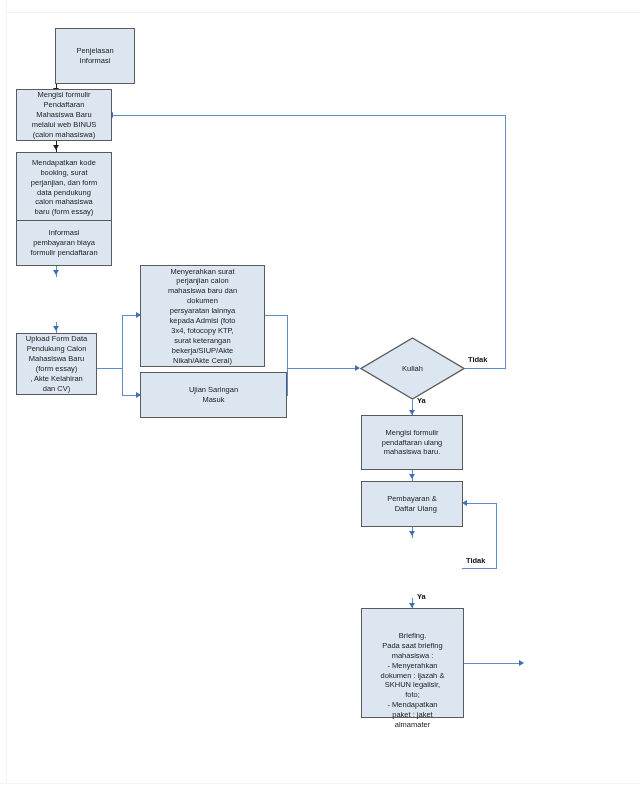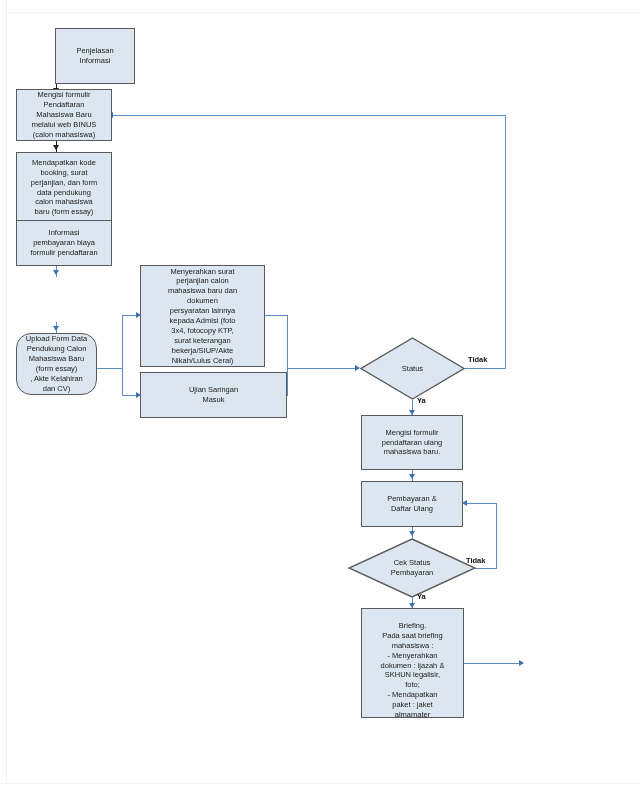--- a/index.html
+++ b/index.html
@@ -208,64 +208,57 @@
 perjanjian, dan form
 data pendukung
 calon mahasiswa
 baru (form essay)</div>
 
   <div class="node" style="left:16px; top:220px; width:96px; height:46px;">Informasi
 pembayaran biaya
 formulir pendaftaran</div>
 
 
-  <div class="node" style="left:16px; top:333px; width:81px; height:62px;border-radius:15px;">Upload Form Data
+  <div class="node" style="left:16px; top:333px; width:81px; height:62px;">Upload Form Data
 Pendukung Calon
 Mahasiswa Baru
 (form essay)
 , Akte Kelahiran
 dan CV)</div>
 
   <div class="node" style="left:140px; top:265px; width:125px; height:102px;">Menyerahkan surat
 perjanjian calon
 mahasiswa baru dan
 dokumen
 persyaratan lainnya
 kepada Admisi (foto
 3x4, fotocopy KTP,
 surat keterangan
 bekerja/SIUP/Akte
-Nikah/Lulus Cerai)</div>
+Nikah/Akte Cerai)</div>
 
   <div class="node" style="left:140px; top:372px; width:147px; height:46px;">Ujian Saringan
 Masuk</div>
 
   <div class="decision" style="left:360px; top:337px; width:105px; height:63px;">
     <svg class="dia-shape" viewBox="0 0 105 63" preserveAspectRatio="none">
       <polygon points="52.5,1 104,31.5 52.5,62 1,31.5" fill="#dce6f1" stroke="#5a5a5a" stroke-width="1.4"></polygon>
     </svg>
-    <div class="dia-label">Status</div>
+    <div class="dia-label">Kuliah</div>
   </div>
 
   <div class="node" style="left:361px; top:415px; width:102px; height:55px;">Mengisi formulir
 pendaftaran ulang
 mahasiswa baru.</div>
 
-  <div class="node" style="left:361px; top:481px; width:102px; height:46px;">Pembayaran &amp;
+  <div class="node" style="left:361px; top:481px; width:102px; height:46px;text-align:right;">Pembayaran &amp;
 Daftar Ulang</div>
 
-  <div class="decision" style="left:348px; top:538px; width:128px; height:60px;">
-    <svg class="dia-shape" viewBox="0 0 128 60" preserveAspectRatio="none">
-      <polygon points="64,1 127,30 64,59 1,30" fill="#dce6f1" stroke="#5a5a5a" stroke-width="1.4"></polygon>
-    </svg>
-    <div class="dia-label">Cek Status
-Pembayaran</div>
-  </div>
-
-  <div class="node" style="left:361px; top:608px; width:103px; height:110px; align-items:flex-start; padding-top:12px;">Briefing.
+
+  <div class="node" style="left:361px; top:608px; width:103px; height:110px; align-items:flex-start; padding-top:22px;">Briefing.
 Pada saat briefing
 mahasiswa :
 - Menyerahkan
 dokumen : ijazah &amp;
 SKHUN legalisir,
 foto;
 - Mendapatkan
 paket : jaket
 almamater</div>
 

